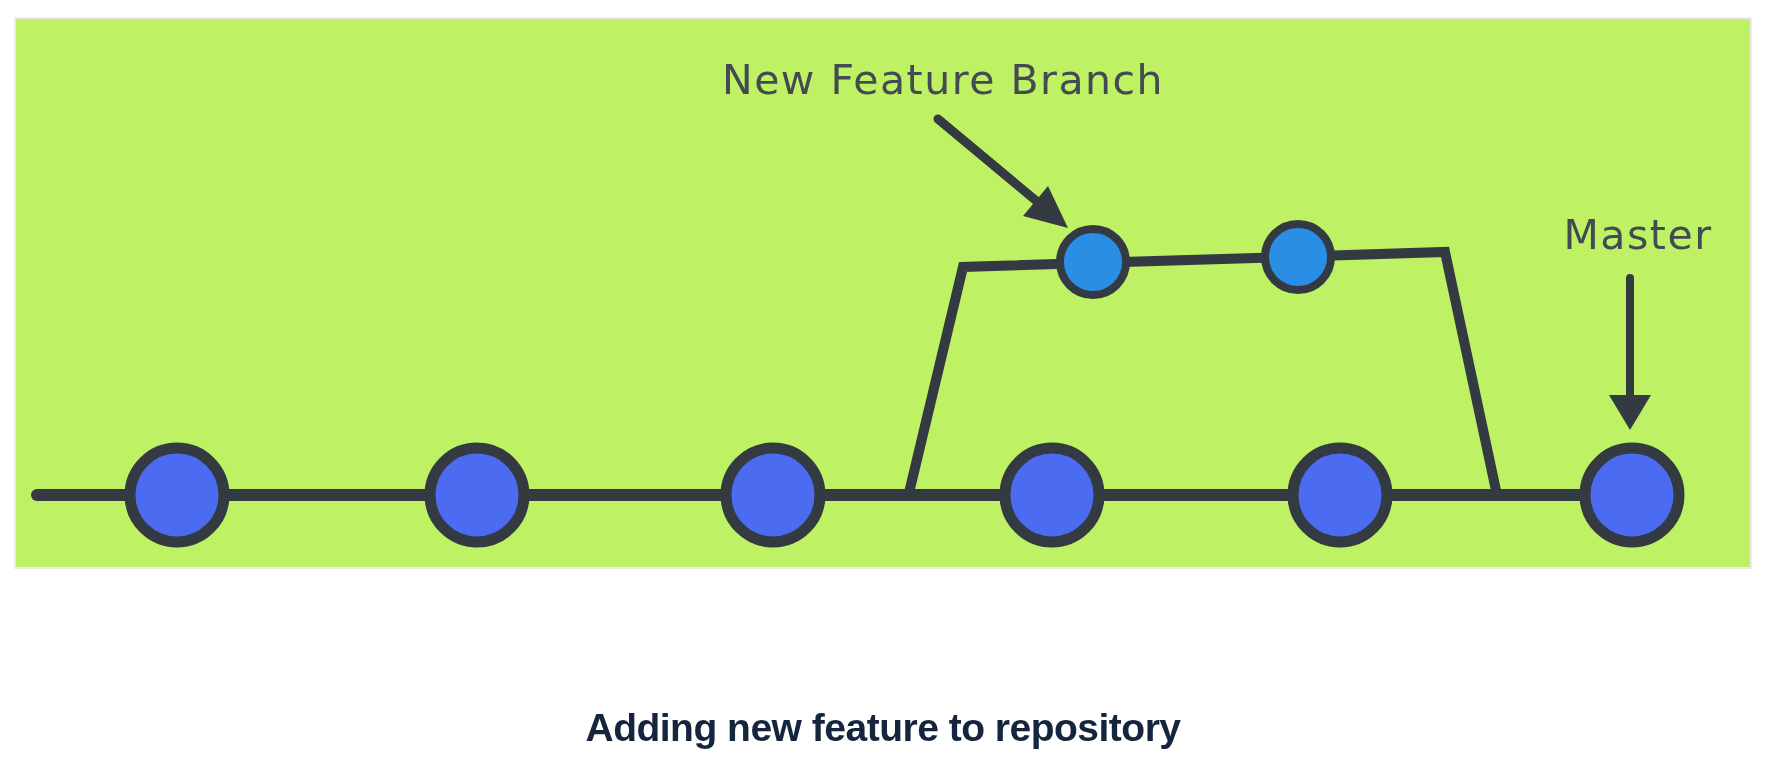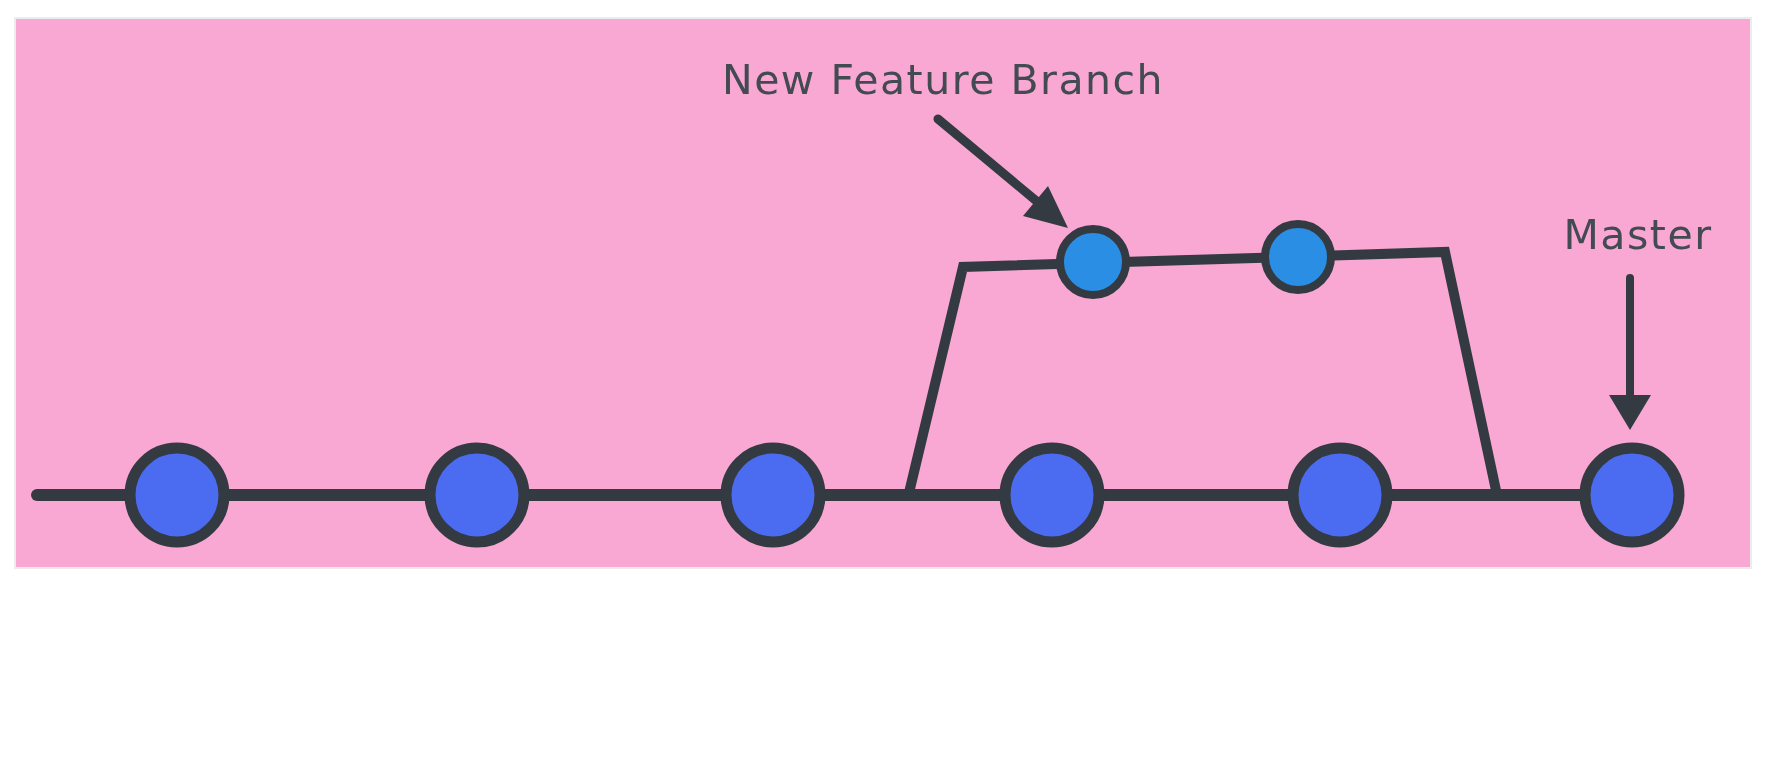--- a/index.html
+++ b/index.html
@@ -11,21 +11,21 @@
   .stage {
     position: relative;
     width: 1780px; height: 768px;
     font-family: "Liberation Sans", sans-serif;
   }
   .frame {
     position: absolute;
     left: 14px; top: 17px;
     width: 1738px; height: 552px;
     box-sizing: border-box;
-    background: #f9a8d4;
+    background: #bef264;
     border: 2px solid var(--frame-border, #ececec);
   }
   .frame svg {
     position: absolute; left: 0; top: 0; display: block;
   }
   .caption {
     position: absolute;
     left: 14px; top: 706px;
     width: 1738px;
     text-align: center;
@@ -104,14 +104,15 @@
       </g>
 
       <text class="hand-label" x="1622" y="230" text-anchor="middle">Master</text>
       <g>
         <line class="arrow-line" x1="1614" y1="259" x2="1614" y2="378" stroke-width="8"></line>
         <polygon class="arrow-head" points="1593,376 1635,376 1614,411"></polygon>
       </g>
     </svg>
   </div>
 
+  <div class="caption">Adding new feature to repository</div>
 
 </div>
 
 </body></html>

